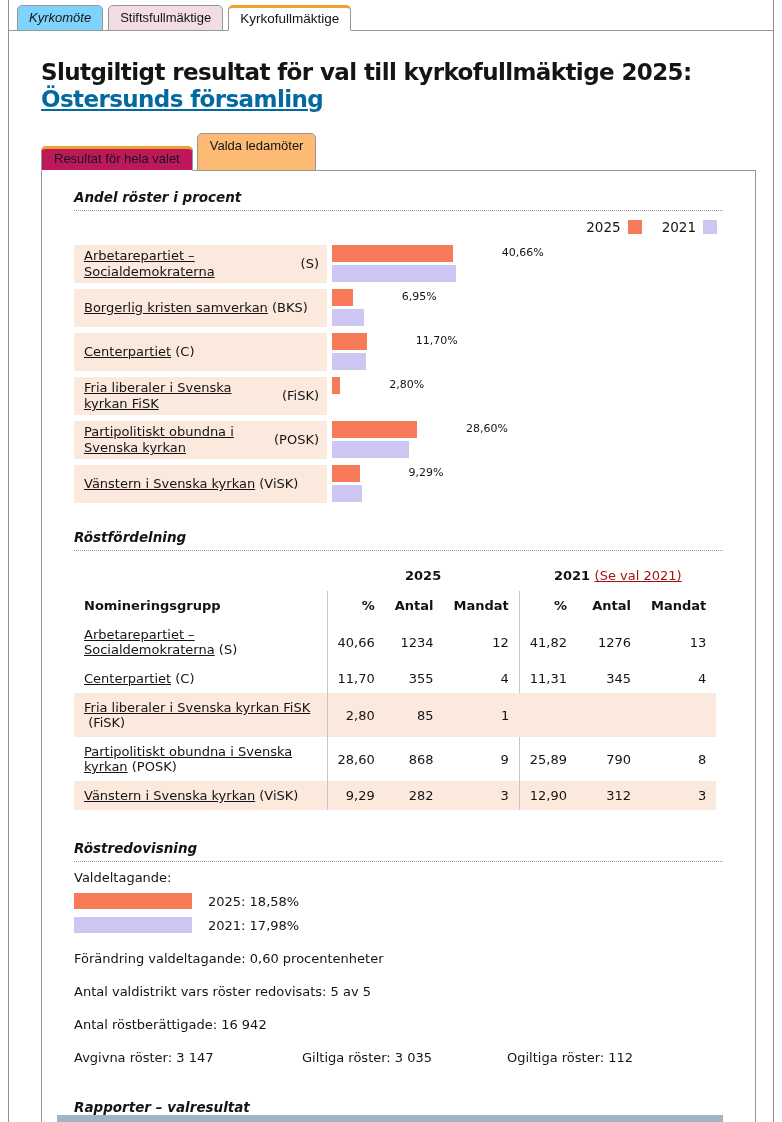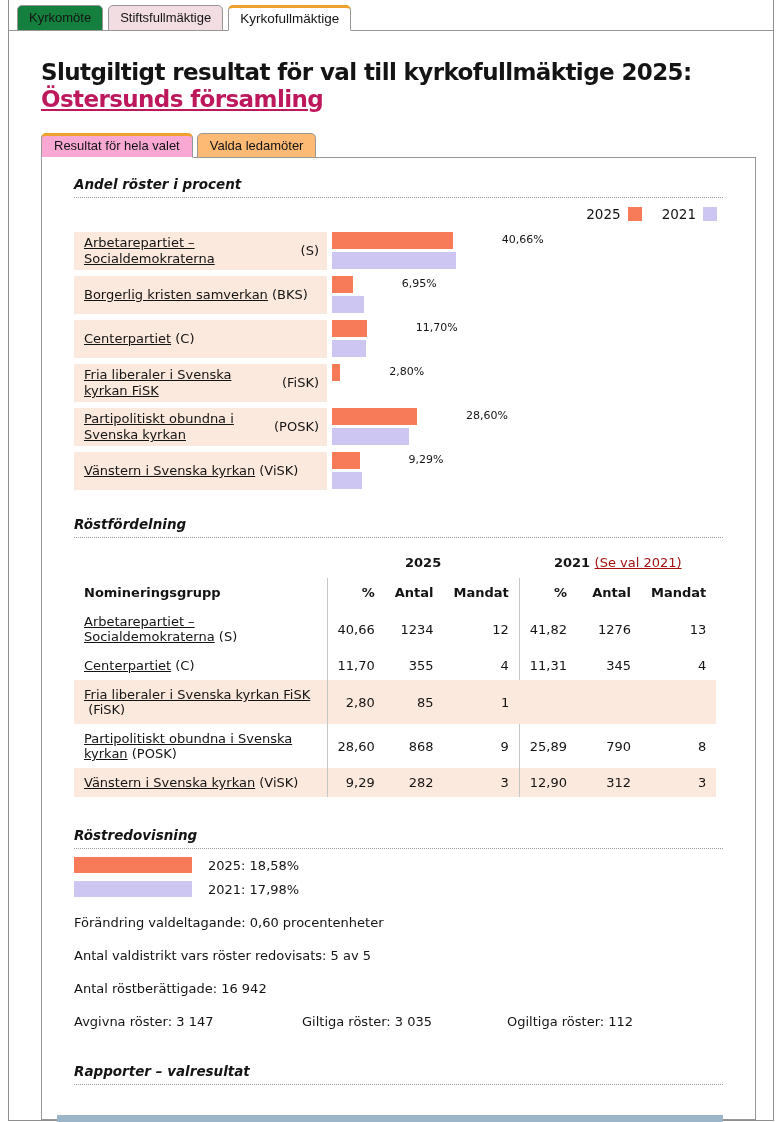--- a/index.html
+++ b/index.html
@@ -16,38 +16,38 @@
     min-height:1100px;
   }
   
   .tabstrip { display:flex; gap:5px; padding:5px 0 0 8px; font-family:"Liberation Sans",sans-serif; }
   .tab {
     border:1px solid #979797; border-bottom:1px solid #979797;
     border-radius:5px 5px 0 0; padding:4px 11px 4px 11px; font-size:13px;
     margin-bottom:-1px; cursor:pointer; white-space:nowrap;
   }
   .tabstrip { border-bottom:1px solid #979797; }
-  .tab.t-green { background:#15803d; }
+  .tab.t-green { background:#7dd3fc;font-style:italic; }
   .tab.t-pink  { background:#f2dde3; }
   .tab.active  { background:#fff; border-top-width:3px; border-top-style:solid; border-bottom-color:#fff; padding-top:3px; font-size:13.5px; }
   
   .content { padding:24px 18px 0 32px; }
   h1.page-title {
     margin:4px 0 0 0; font-size:23px; line-height:1.18; letter-spacing:-0.6px;
     font-weight:bold; max-width:710px;
   }
   h1 .title-link { font-weight:bold; text-decoration:underline; cursor:pointer; }
   
   .subtabs { display:flex; gap:4px; margin-top:20px; position:relative; z-index:2; margin-bottom:-1px; font-family:"Liberation Sans",sans-serif; }
   .subtab {
     border:1px solid #979797; border-radius:5px 5px 0 0;
     padding:4px 12px; font-size:13px; cursor:pointer; background:#fdba74;
     border-bottom:1px solid #979797; margin-bottom:0;
   }
-  .subtab.active { background:#f9a8d4; border-top-width:3px; border-top-style:solid; border-bottom-color:#fff; padding-top:2px; }
+  .subtab.active { background:#be185d; border-top-width:3px; border-top-style:solid; border-bottom-color:#fff; padding-top:2px;margin-top:13px; }
   
   .panel { border:1px solid #979797; width:715px; padding:2px 32px 34px 32px; background:#fff; }
   .section-h {
     font-size:13.5px; font-weight:bold; font-style:italic;
     padding:0 0 5px 0; border-bottom:1px dotted #9a9a9a; margin:16px 0 0 0;
   }
   
   .legend { display:flex; justify-content:flex-end; gap:20px; margin:8px 6px 4px 0; align-items:center; }
   .legend-item { display:flex; align-items:center; gap:7px; font-size:13.5px; }
   .legend-swatch { width:14px; height:14px; display:inline-block; }
@@ -90,21 +90,21 @@
 <div class="outer">
 
   <div class="tabstrip">
     <div class="tab t-green">Kyrkomöte</div>
     <div class="tab t-pink">Stiftsfullmäktige</div>
     <div class="tab active" style="border-top-color: rgb(240, 160, 45);">Kyrkofullmäktige</div>
   </div>
 
   <div class="content">
 
-    <h1 class="page-title"><span>Slutgiltigt resultat för val till kyrkofullmäktige 2025: </span><a class="title-link" style="color: #be185d;">Östersunds församling</a></h1>
+    <h1 class="page-title"><span>Slutgiltigt resultat för val till kyrkofullmäktige 2025: </span><a class="title-link" style="color: #0369a1;">Östersunds församling</a></h1>
 
     <div class="subtabs">
       <div class="subtab active" style="border-top-color: rgb(240, 160, 45);">Resultat för hela valet</div>
       <div class="subtab">Valda ledamöter</div>
     </div>
 
     <div class="panel">
 
       <div class="section-h">Andel röster i procent</div>
 
@@ -259,20 +259,21 @@
               <td class="num">282</td>
               <td class="num">3</td>
               <td class="num divider">12,90</td>
               <td class="num">312</td>
               <td class="num">3</td>
             </tr>
           </tbody>
       </table>
 
       <div class="section-h" style="margin-top:30px;">Röstredovisning</div>
+      <div class="plain-line" style="margin-top:8px;">Valdeltagande:</div>
       <div id="turnout-rows">
           <div class="turnout-row">
             <span class="turnout-swatch" style="background: rgb(248, 123, 89);"></span>
             <span>2025:  18,58%</span>
           </div>
           <div class="turnout-row">
             <span class="turnout-swatch" style="background: rgb(205, 198, 242);"></span>
             <span>2021:  17,98%</span>
           </div>
         </div>

